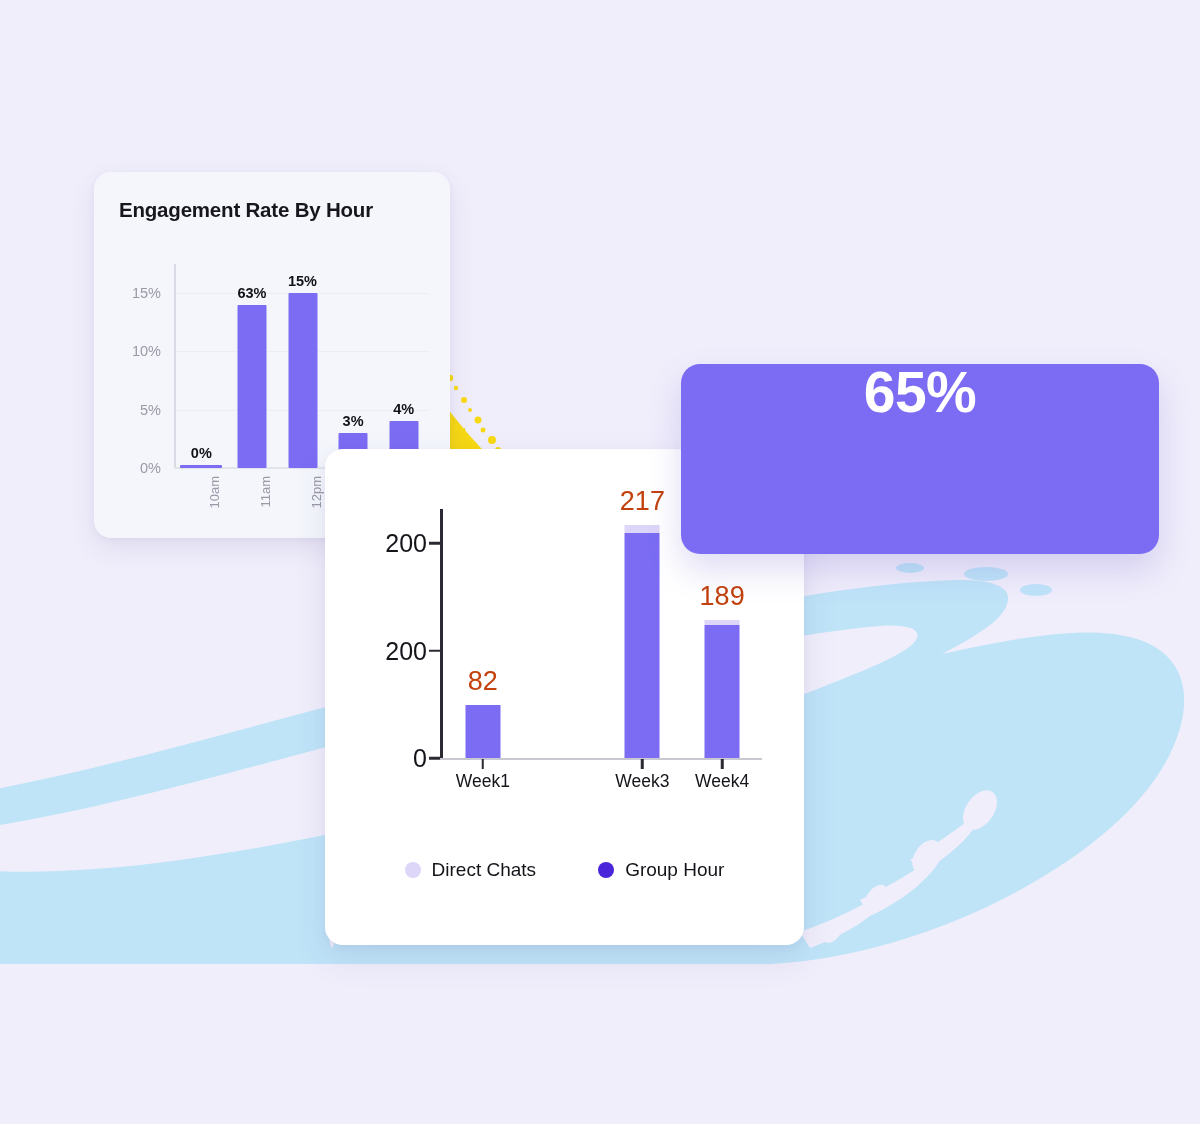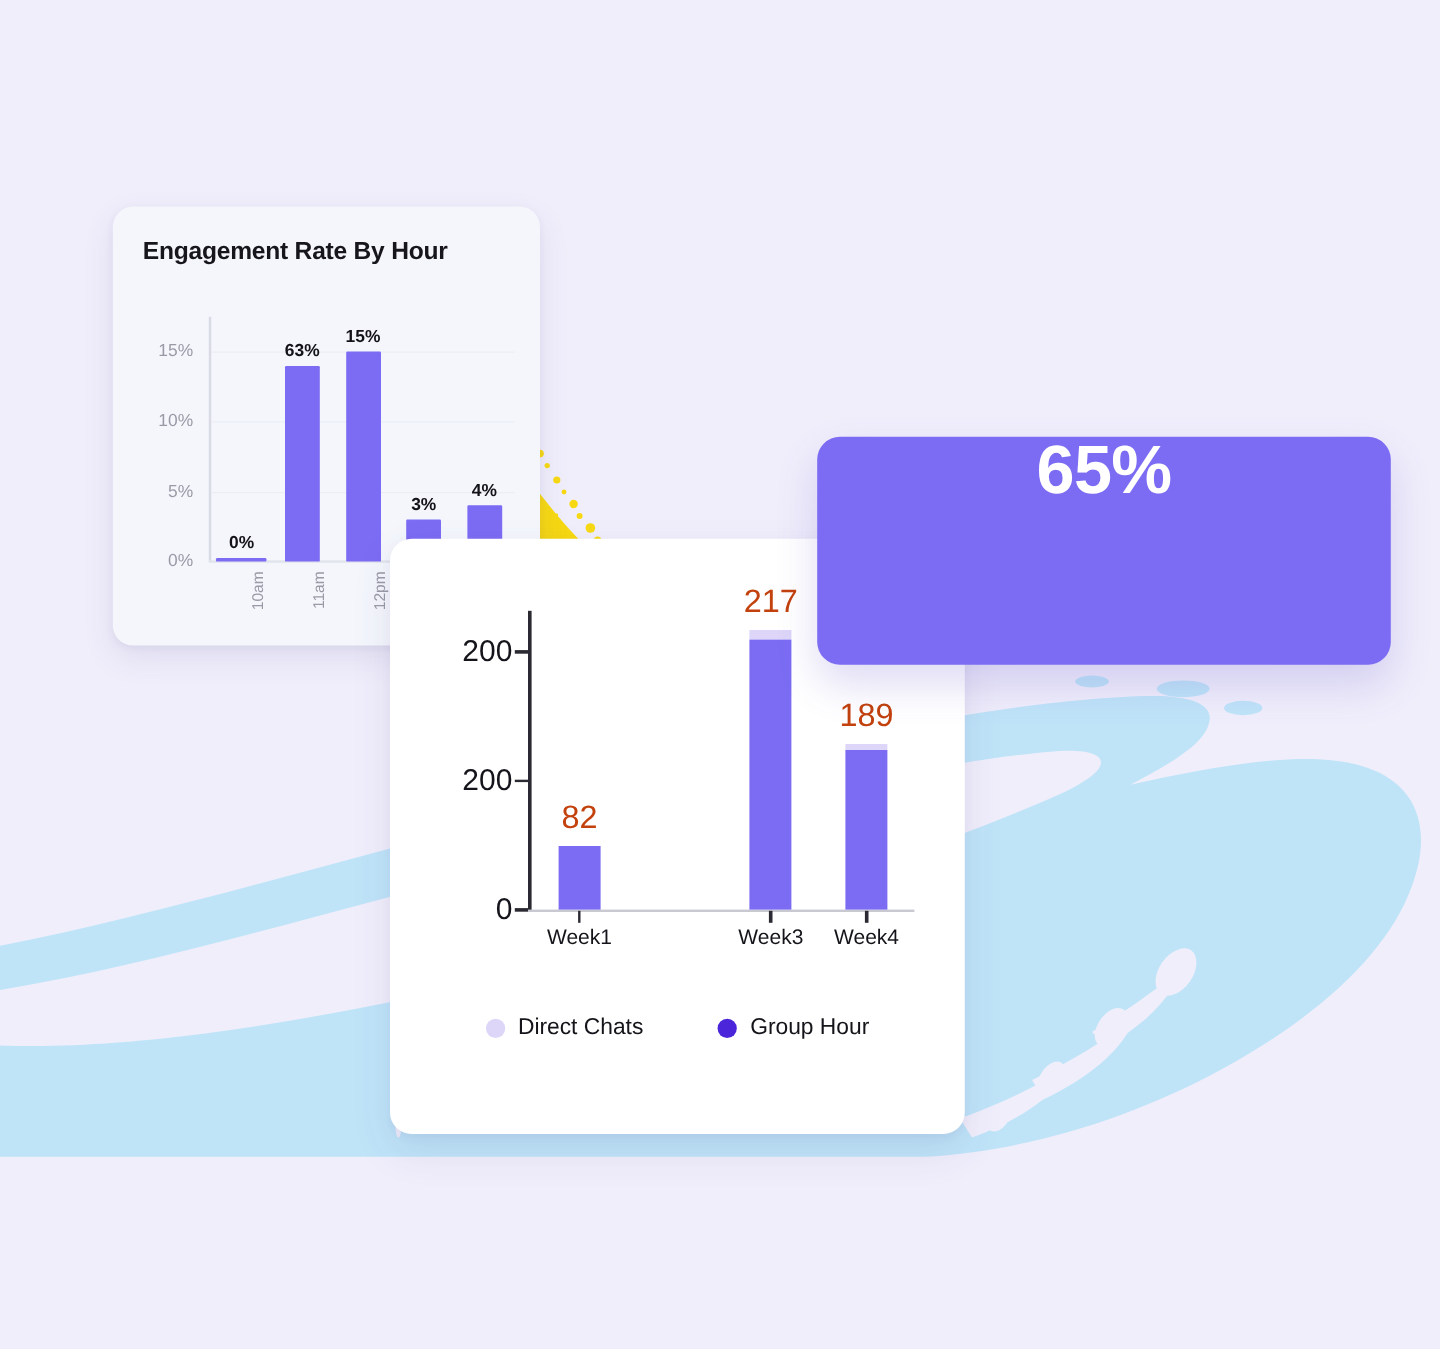--- a/index.html
+++ b/index.html
@@ -213,21 +213,21 @@
   .w-xlabel {
     position: absolute;
     top: 262px; left: 50%;
     transform: translateX(-50%);
     font-size: 17.5px;
     color: #15141a;
     white-space: nowrap;
   }
   .w-legend {
     position: absolute;
-    left: 0; top: 397px;
+    left: 0; top: 410px;
     width: 479px;
     display: flex;
     justify-content: center;
     gap: 62px;
   }
   .legend-item { display: flex; align-items: center; gap: 11px; }
   .legend-dot { width: 16px; height: 16px; border-radius: 50%; }
   .legend-label { font-size: 19px; color: #15141a; white-space: nowrap; }
 
   

